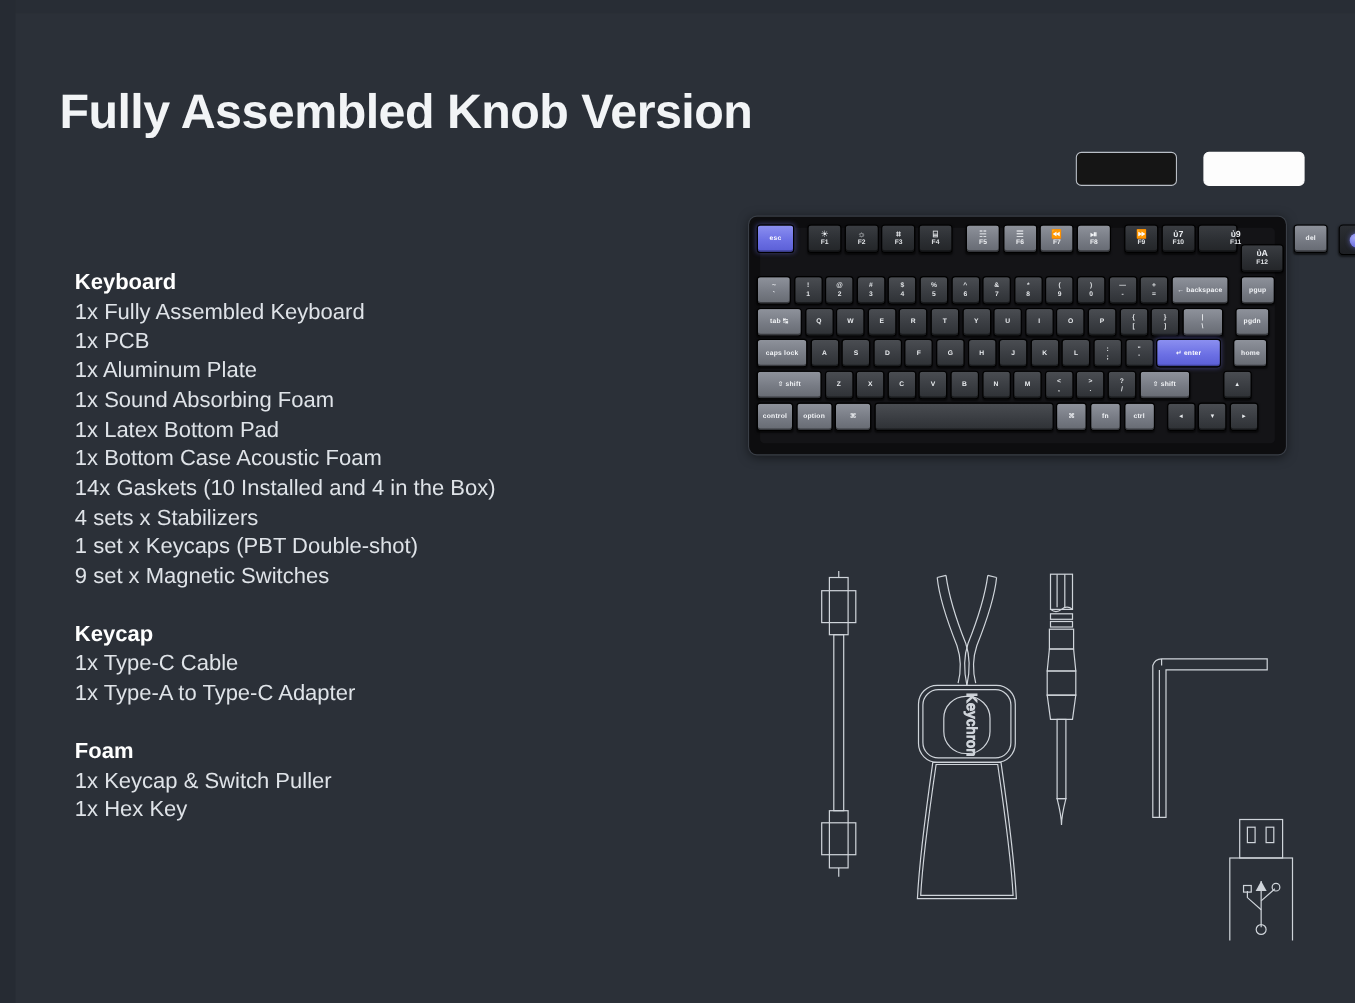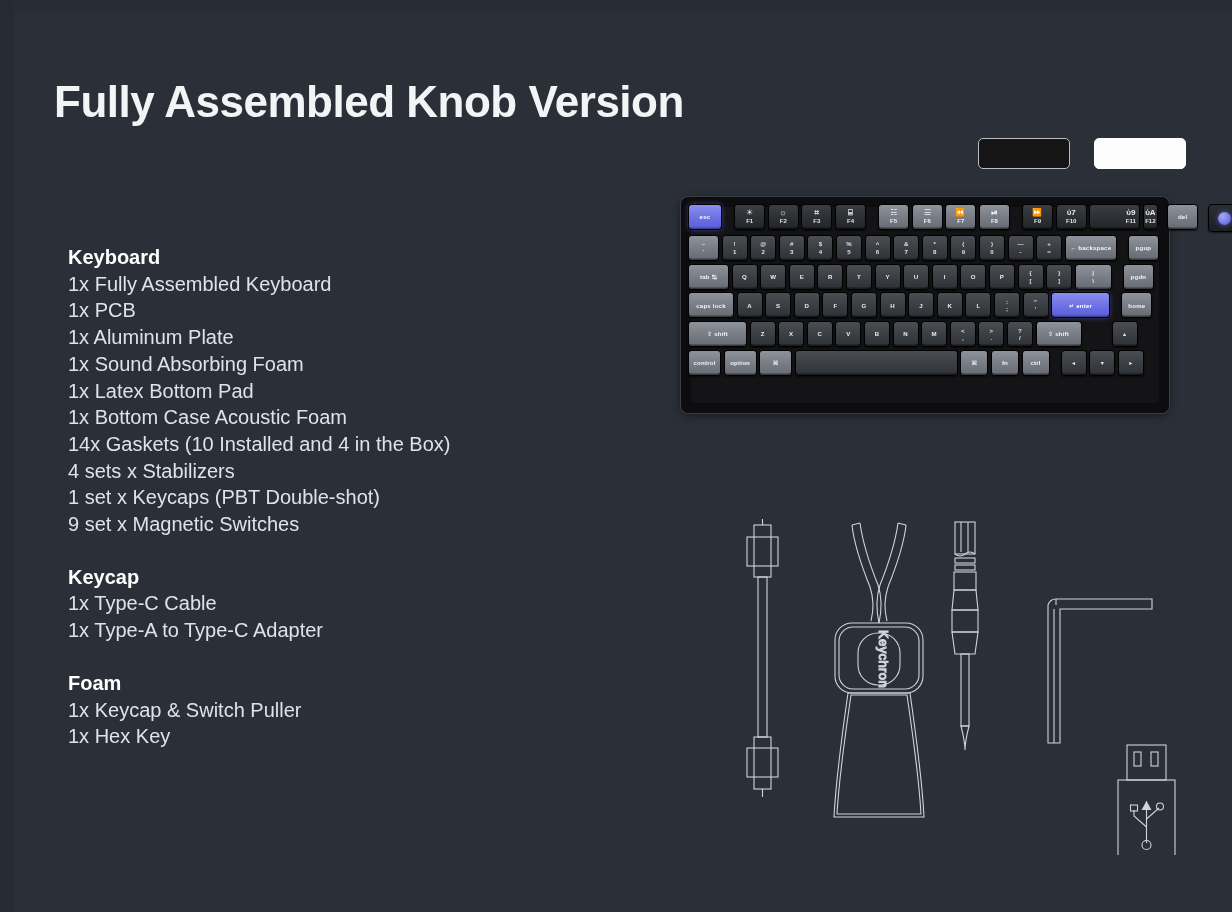--- a/index.html
+++ b/index.html
@@ -155,25 +155,25 @@
           </div>
           <div class="gap" style="width: 7px;"></div>
           <div class="key dark" style="width: 31px;">
             <span class="glyph">⏩</span>
             <span class="sub">F9</span>
           </div>
           <div class="key dark" style="width: 31px;">
             <span class="glyph">ὐ7</span>
             <span class="sub">F10</span>
           </div>
-          <div class="key dark" style="width: 51px; padding-left: 32px;">
+          <div class="key dark" style="width: 36px; padding-left: 32px;">
             <span class="glyph">ὐ9</span>
             <span class="sub">F11</span>
           </div>
-          <div class="key dark" style="width: 15px;">
+          <div class="key dark" style="width: 39px; margin-top: 18px;">
             <span class="glyph">ὐA</span>
             <span class="sub">F12</span>
           </div>
           <div class="gap" style="width: 4px;"></div>
           <div class="key light" style="width: 31px;">
             <span class="lbl">del</span>
           </div>
           <div class="gap" style="width: 5px;"></div>
           <div class="knob">
             <i></i>

